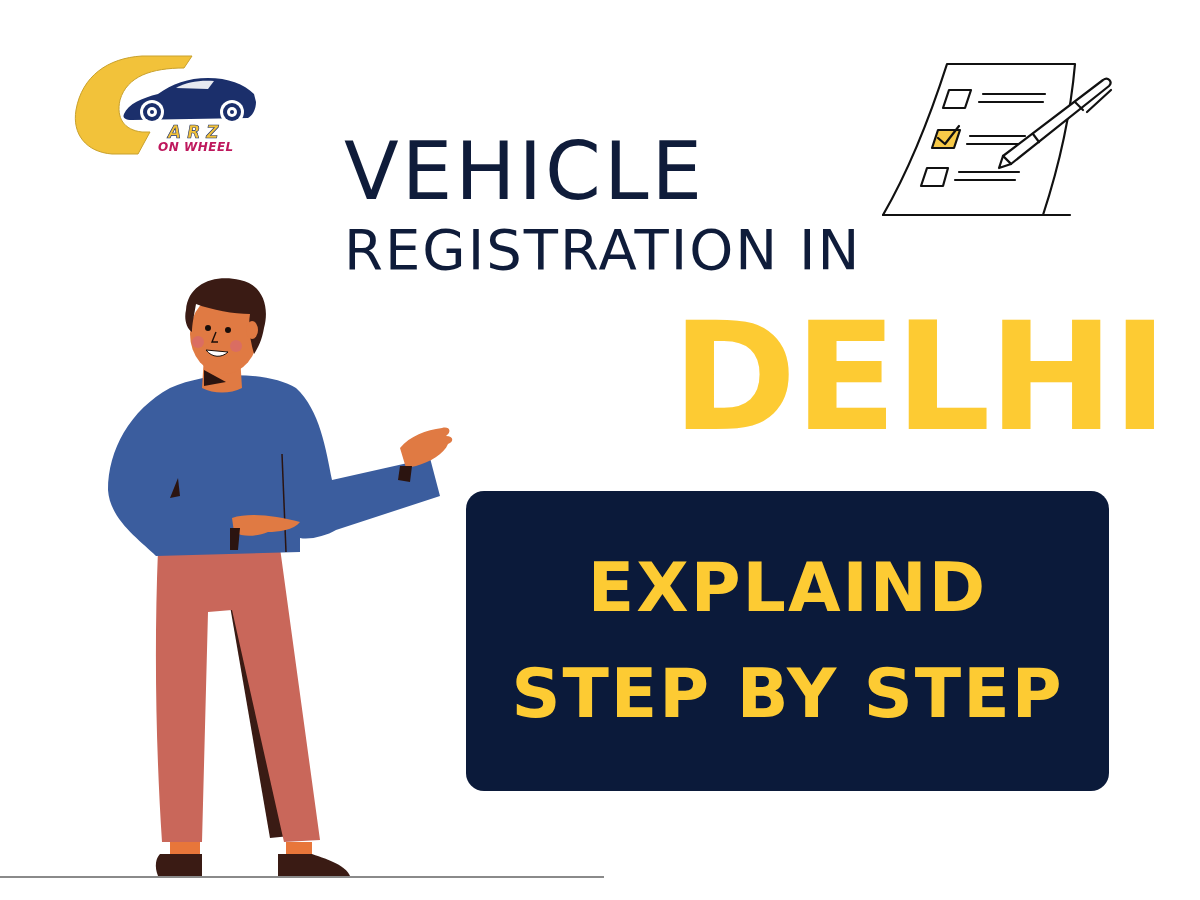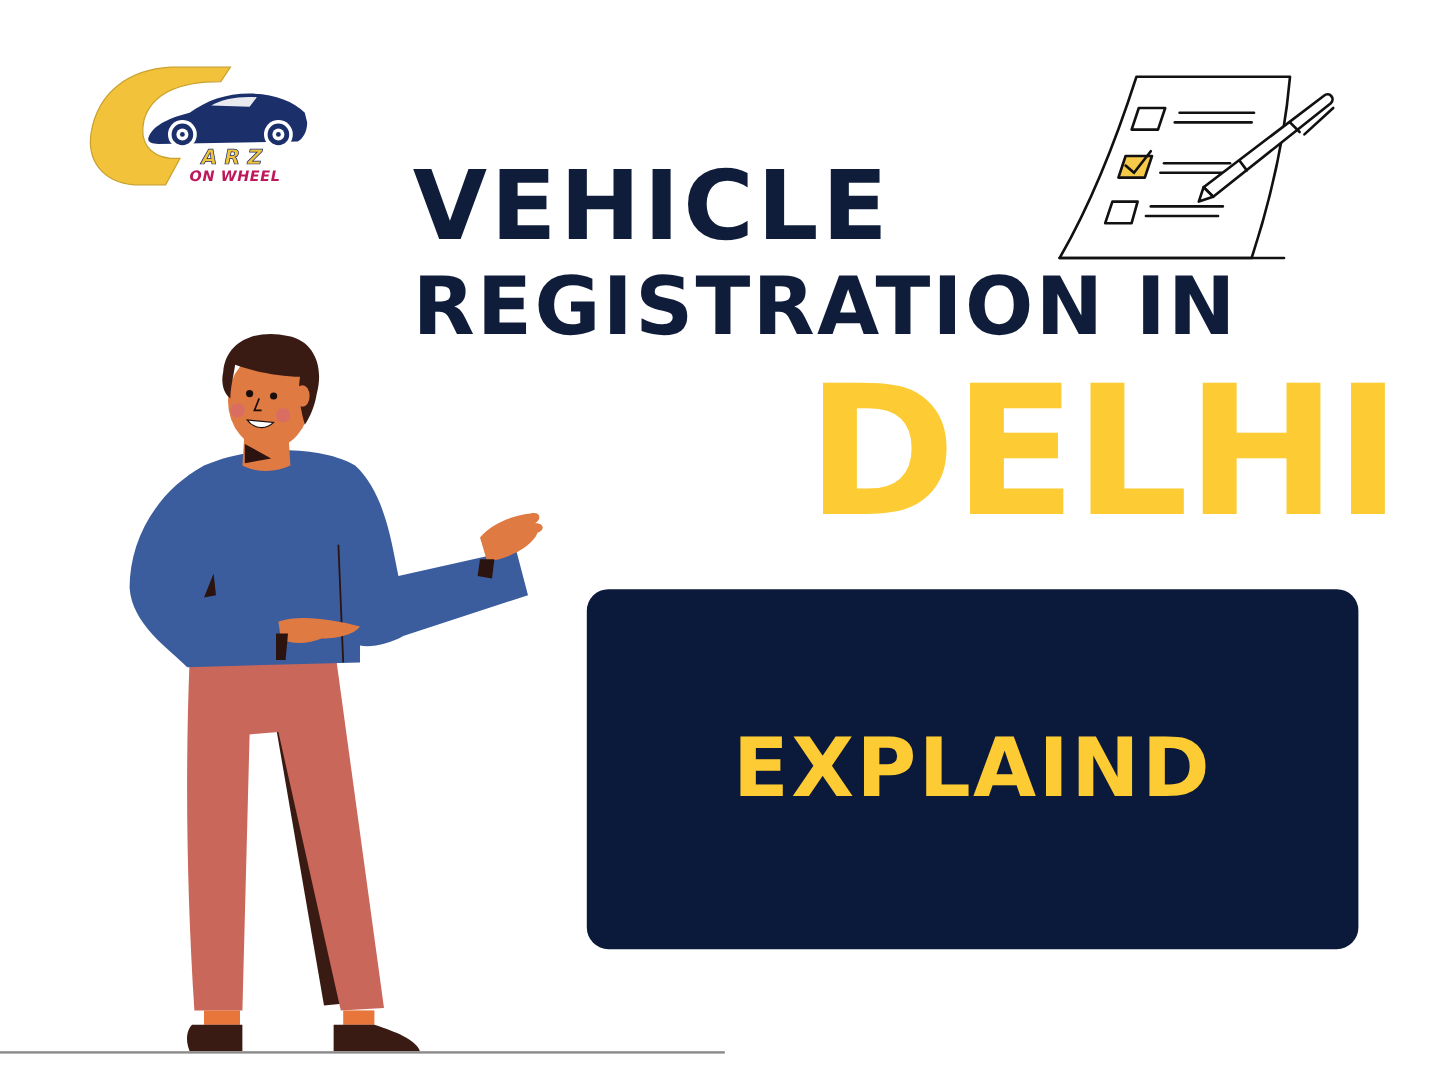--- a/index.html
+++ b/index.html
@@ -2,44 +2,44 @@
 <html><head>
   <meta charset="utf-8">
   <style>
     html, body { margin: 0; padding: 0; background: #ffffff; }
     body { width: 1200px; height: 900px; position: relative; overflow: hidden; font-family: "DejaVu Sans", sans-serif; }
     .abs { position: absolute; }
     .logo { left: 72px; top: 54px; width: 190px; height: 104px; }
     .checklist { left: 875px; top: 50px; width: 245px; height: 175px; }
     .title-line {
       font-family: "DejaVu Sans", sans-serif;
-      font-weight: bold;
+      font-weight: normal;
       color: #0f1c3a;
       white-space: nowrap;
       letter-spacing: 3px;
       line-height: 1;
     }
     .t1 { left: 344px; top: 132px; font-size: 80px; }
-    .t2 { left: 344px; top: 222px; font-size: 67px; letter-spacing: 2px; }
+    .t2 { left: 344px; top: 222px; font-size: 56px; letter-spacing: 2px; }
     .delhi {
       font-family: "DejaVu Sans", sans-serif;
       font-weight: bold;
       color: #fdcb33;
       font-size: 150px;
       line-height: 1;
       left: 672px; top: 302px;
       letter-spacing: -2px;
       white-space: nowrap;
       text-align: right;
     }
     .cta-box {
       left: 466px; top: 491px; width: 643px; height: 300px;
       background: #0b1a3a;
       border-radius: 18px;
-      display: flex; flex-direction: column; align-items: center; justify-content: center; margin-left: 23px;
+      display: flex; flex-direction: column; align-items: center; justify-content: center;
     }
     .cta-line {
       font-family: "DejaVu Sans", sans-serif;
       font-weight: bold;
       color: #fdcb33;
       font-size: 68px;
       line-height: 1;
       letter-spacing: 2px;
       white-space: nowrap;
     }
@@ -99,20 +99,21 @@
     <line x1="236" y1="40" x2="212" y2="62"></line>
   </svg>
 </div>
 
 <div class="abs title-line t1">VEHICLE</div>
 <div class="abs title-line t2">REGISTRATION IN</div>
 <div class="abs delhi">DELHI</div>
 
 <div class="abs cta-box">
   <div class="cta-line">EXPLAIND</div>
+  <div class="cta-line">STEP BY STEP</div>
 </div>
 
 <div class="abs person">
   <svg width="360" height="610" viewBox="0 0 360 610">
 
     <path d="M120 278 L150 275 L200 565 L170 568 Z" fill="#3a1b14"></path>
 
     <path d="M58 280 L180 278 L220 570 L184 572 L132 340 L108 342 L102 572 L62 572 C56 480 54 380 58 280 Z" fill="#c9675a"></path>
 
     <rect x="70" y="572" width="30" height="12" fill="#e8763a"></rect>

